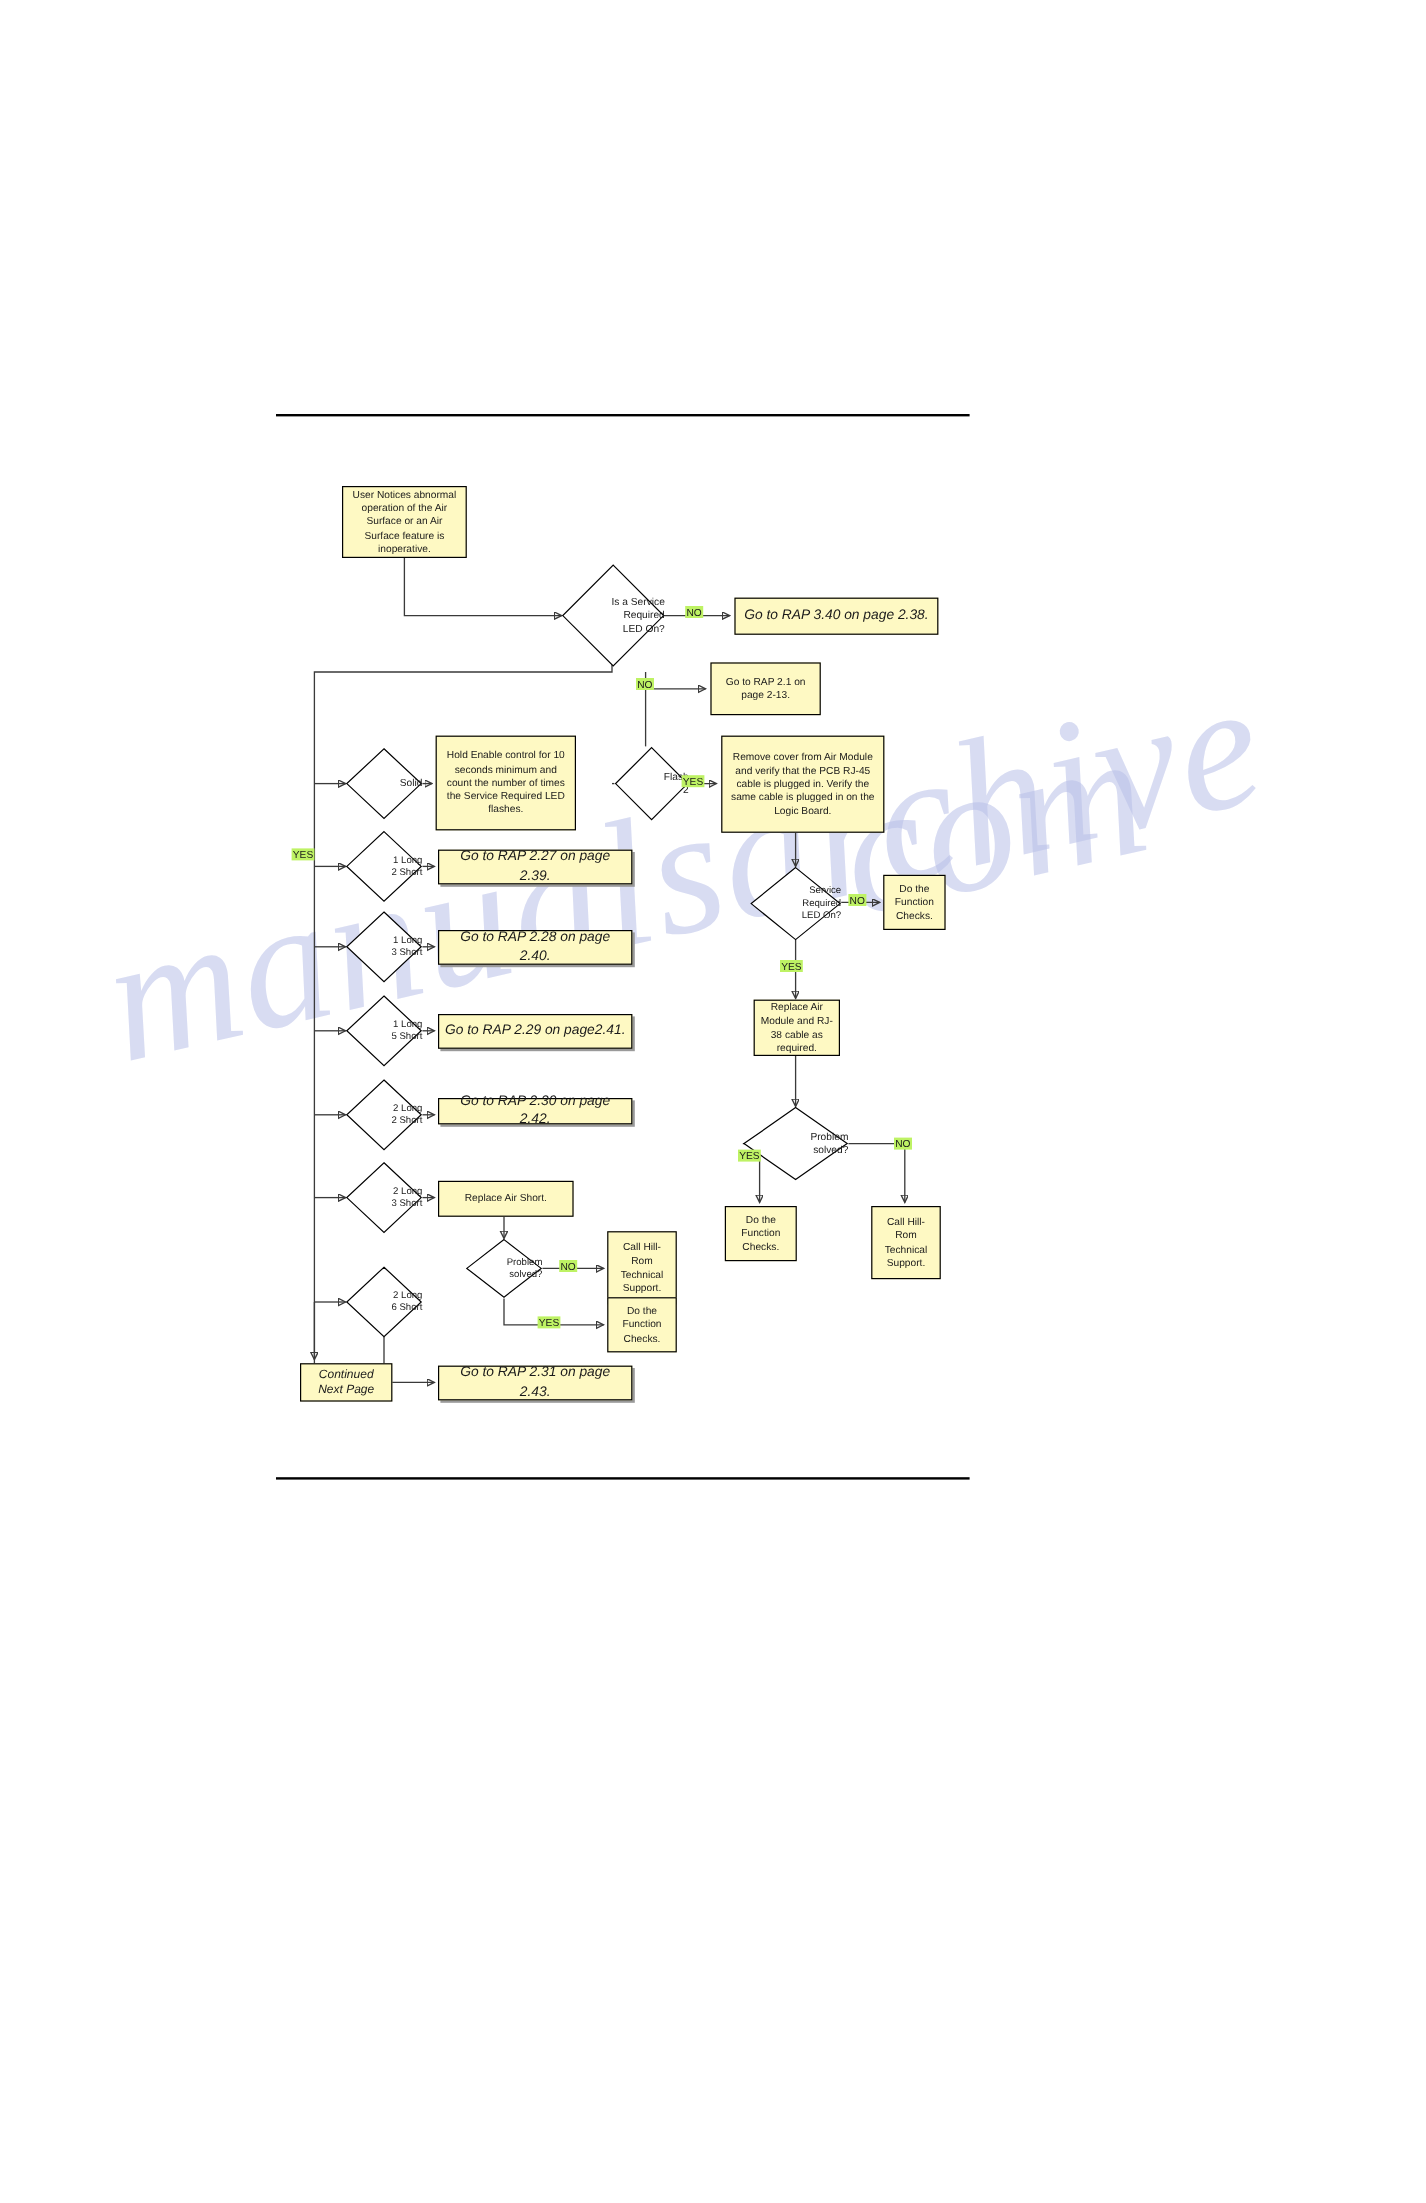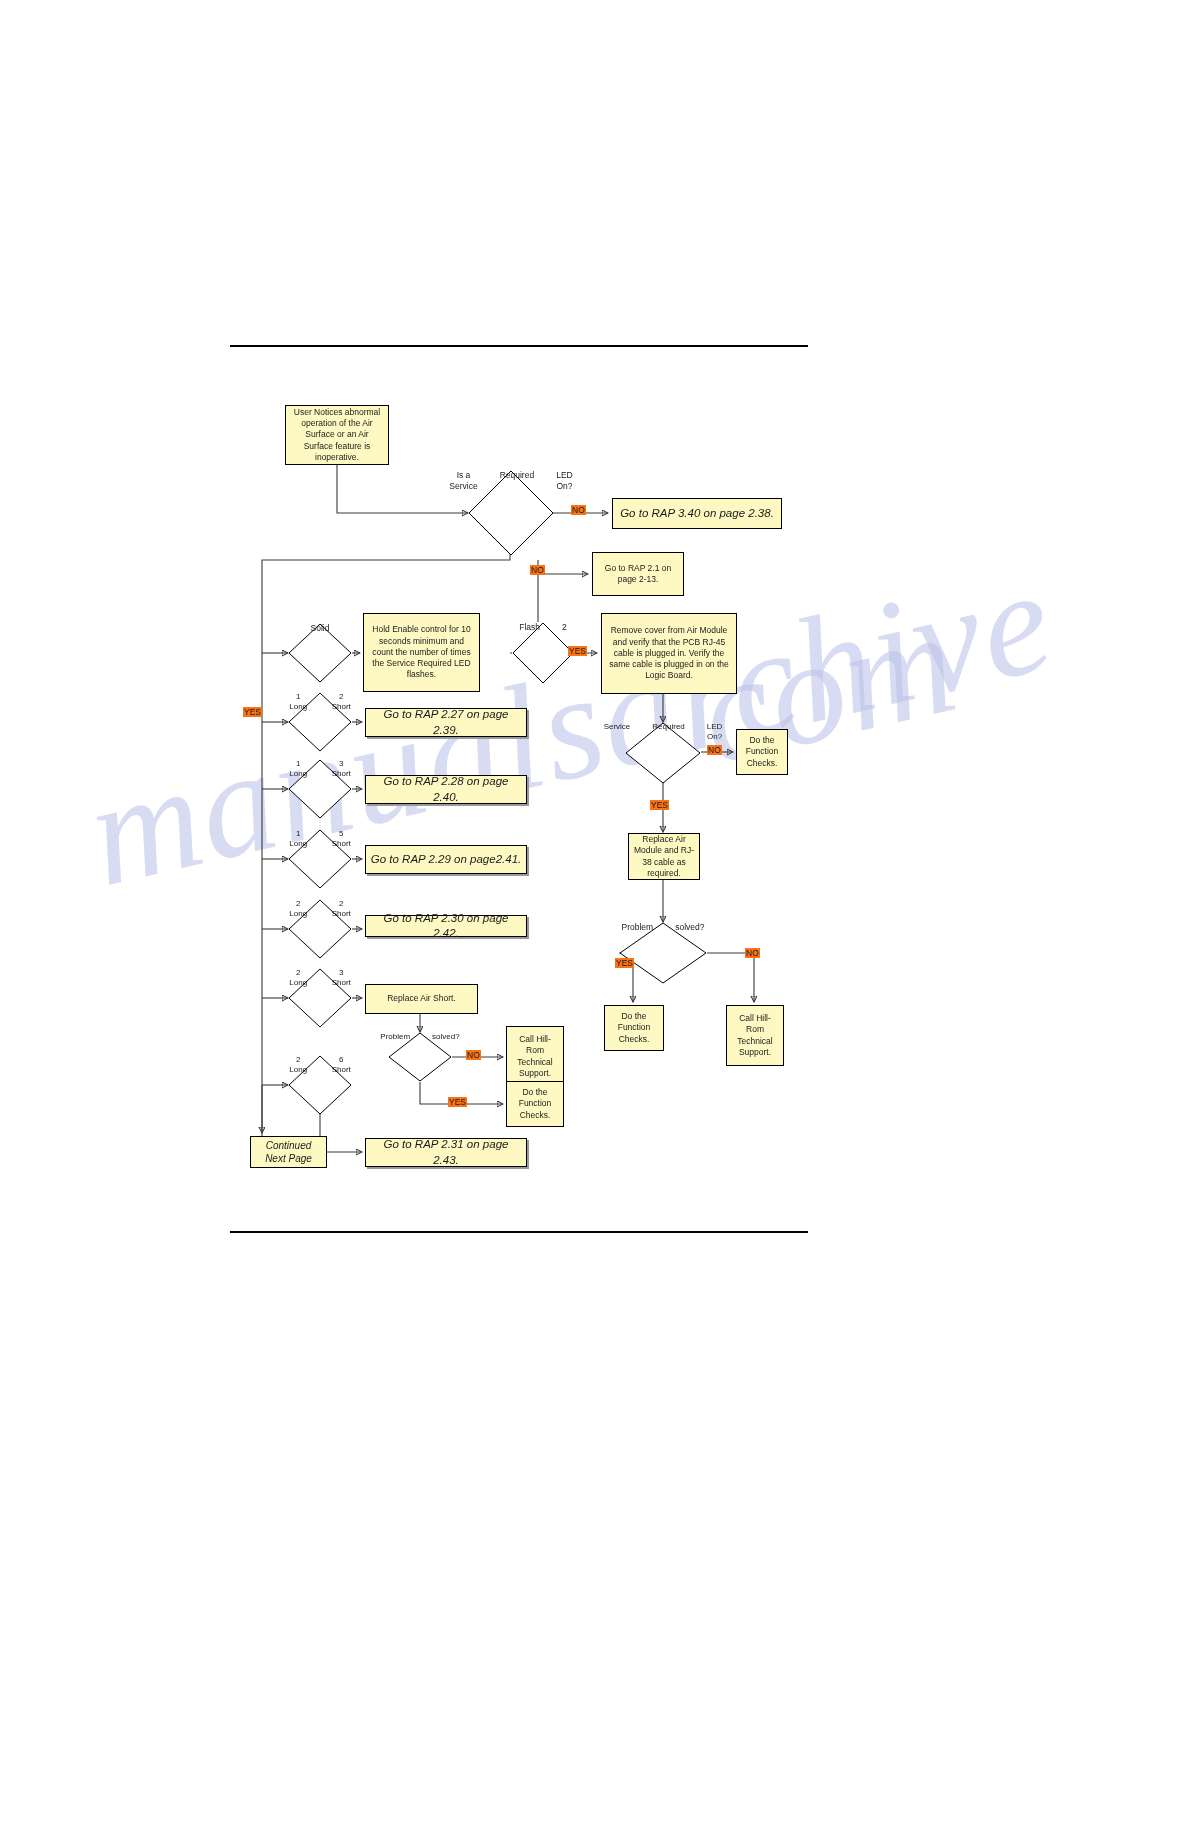--- a/index.html
+++ b/index.html
@@ -101,36 +101,35 @@
     position: absolute;
     left: 0; top: 0;
     overflow: visible;
   }
   .diamond-label {
     position: absolute;
     left: 0; top: 0;
     width: 100%;
     height: 100%;
     display: flex;
-    flex-direction: row;
-    align-items: flex-start;
+    flex-direction: column;
+    align-items: flex-end;
     justify-content: center;
     font-size: 8.5px;
     line-height: 1.3;
     text-align: center;
     color: #1a1a1a;
     pointer-events: none;
-    gap: 22px;
   }
 
   .edge-label {
     position: absolute;
     font-size: 8.5px;
     color: #1a1a1a;
-    background: #f97316;
+    background: #bef264;
     padding: 0 1px;
     white-space: nowrap;
   }
 
   svg.connectors {
     position: absolute;
     left: 0; top: 0;
     width: 1188px;
     height: 1836px;
     pointer-events: none;

